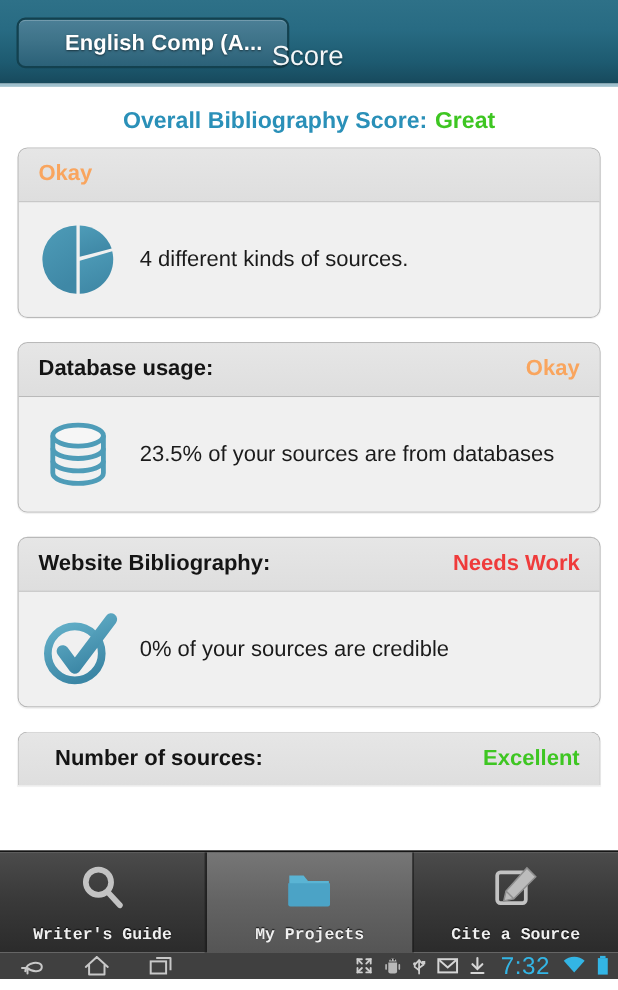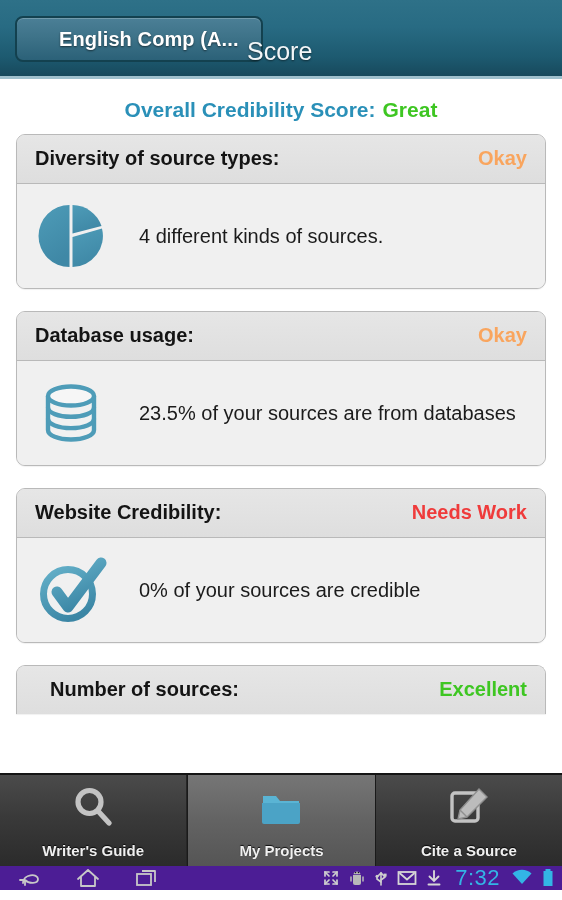--- a/index.html
+++ b/index.html
@@ -67,21 +67,21 @@
     padding: 12px 18px 13px;
     background: linear-gradient(to bottom,#e6e6e6 0%,#dedede 100%);
     border-bottom: 1px solid #b9b9b9;
   }
   .card-title { font-size: 20px; font-weight: bold; color: #141414; }
   .card-score { font-size: 20px; font-weight: bold; white-space: nowrap; }
   .s-okay      { color: #f9a55e; }
   .s-needs     { color: #ef3b3b; }
   .s-excellent { color: #3ec622; }
   .card-body {
-    display: flex; align-items: center; gap: 32px;
+    display: flex; align-items: center; gap: 20px;
     padding: 16px 18px; background: #f0f0f0; min-height: 96px;
   }
   .card-icon { flex: 0 0 72px; width: 72px; height: 72px; display:block; }
   .card-text { font-size: 20px; color: #1b1b1b; line-height: 1.32; }
 
   
   .card.partial { margin-bottom: 0; border-bottom: none;
                   border-bottom-left-radius: 0; border-bottom-right-radius: 0; }
   .card.partial .card-head { border-bottom: none; padding-left: 33px; }
 
@@ -89,36 +89,37 @@
   .tabbar {
     position: absolute; left: 0; top: 773px; width: 562px; height: 93px;
     display: flex; background: linear-gradient(to bottom,#4b4b4b 0%,#3a3a3a 45%,#2b2b2b 100%);
     border-top: 2px solid #151515;
   }
   .tab {
     flex: 1 1 0; display: flex; flex-direction: column;
     align-items: center; justify-content: center; gap: 11px;
     border-right: 1px solid #262626;
     position: relative;
+    font-family: Liberation Mono, monospace;
   }
   .tab:last-child { border-right: none; }
   .tab.selected {
     background: linear-gradient(to bottom,#767676 0%,#636363 50%,#555555 100%);
     border-left: 1px solid #1a1a1a; border-right: 1px solid #1a1a1a;
   }
   .tab-icon { width: 48px; height: 48px; display: block; }
   .tab-label {
     color: #f0f0f0; font-size: 15px; font-weight: bold;
     text-shadow: 0 -1px 1px rgba(0,0,0,.85); white-space: nowrap;
   }
 
   
   .sysbar {
     position: absolute; left: 0; top: 866px; width: 562px; height: 24px;
-    background: #4c1d95; display: flex; align-items: center;
+    background: #404040; display: flex; align-items: center;
   }
   .sys-left { display: flex; align-items: center; gap: 34px; padding-left: 18px; }
   .sys-right { display: flex; align-items: center; gap: 9px;
                margin-left: auto; padding-right: 8px; }
   .sys-ico { display: block; }
   .sys-clock {
     color: #33b5e5; font-size: 22px; font-weight: normal;
     letter-spacing: .5px; margin: 0 2px 0 4px;
   }
 </style>
@@ -130,26 +131,25 @@
   <div class="actionbar">
     <div class="crumb">
       <span>English Comp (A...</span>
     </div>
     <div class="ab-title">Score</div>
   </div>
 
   <div class="content">
 
     <div class="overall">
-      <span class="lbl">Overall Credibility Score:</span><span class="val">Great</span>
+      <span class="lbl">Overall Bibliography Score:</span><span class="val">Great</span>
     </div>
 
     <div class="card">
       <div class="card-head">
-        <span class="card-title">Diversity of source types:</span>
         <span class="card-score s-okay">Okay</span>
       </div>
       <div class="card-body">
         <svg class="card-icon" viewBox="0 0 72 72">
           <defs>
             <linearGradient id="pieG" x1="0" y1="0" x2="0.35" y2="1">
               <stop offset="0%" stop-color="#4e9cb8"></stop>
               <stop offset="100%" stop-color="#3f88a6"></stop>
             </linearGradient>
           </defs>
@@ -174,21 +174,21 @@
             <path d="M13 30.5 c0 5.3 10.3 9.3 23 9.3 s23-4 23-9.3"></path>
             <path d="M13 41.8 c0 5.3 10.3 9.3 23 9.3 s23-4 23-9.3"></path>
           </g>
         </svg>
         <div class="card-text">23.5% of your sources are from databases</div>
       </div>
     </div>
 
     <div class="card">
       <div class="card-head">
-        <span class="card-title">Website Credibility:</span>
+        <span class="card-title">Website Bibliography:</span>
         <span class="card-score s-needs">Needs Work</span>
       </div>
       <div class="card-body">
         <svg class="card-icon" viewBox="0 0 72 72">
           <defs>
             <linearGradient id="ckG" x1="0.15" y1="0" x2="0.6" y2="1">
               <stop offset="0%" stop-color="#62aec7"></stop>
               <stop offset="100%" stop-color="#3b86a5"></stop>
             </linearGradient>
           </defs>

